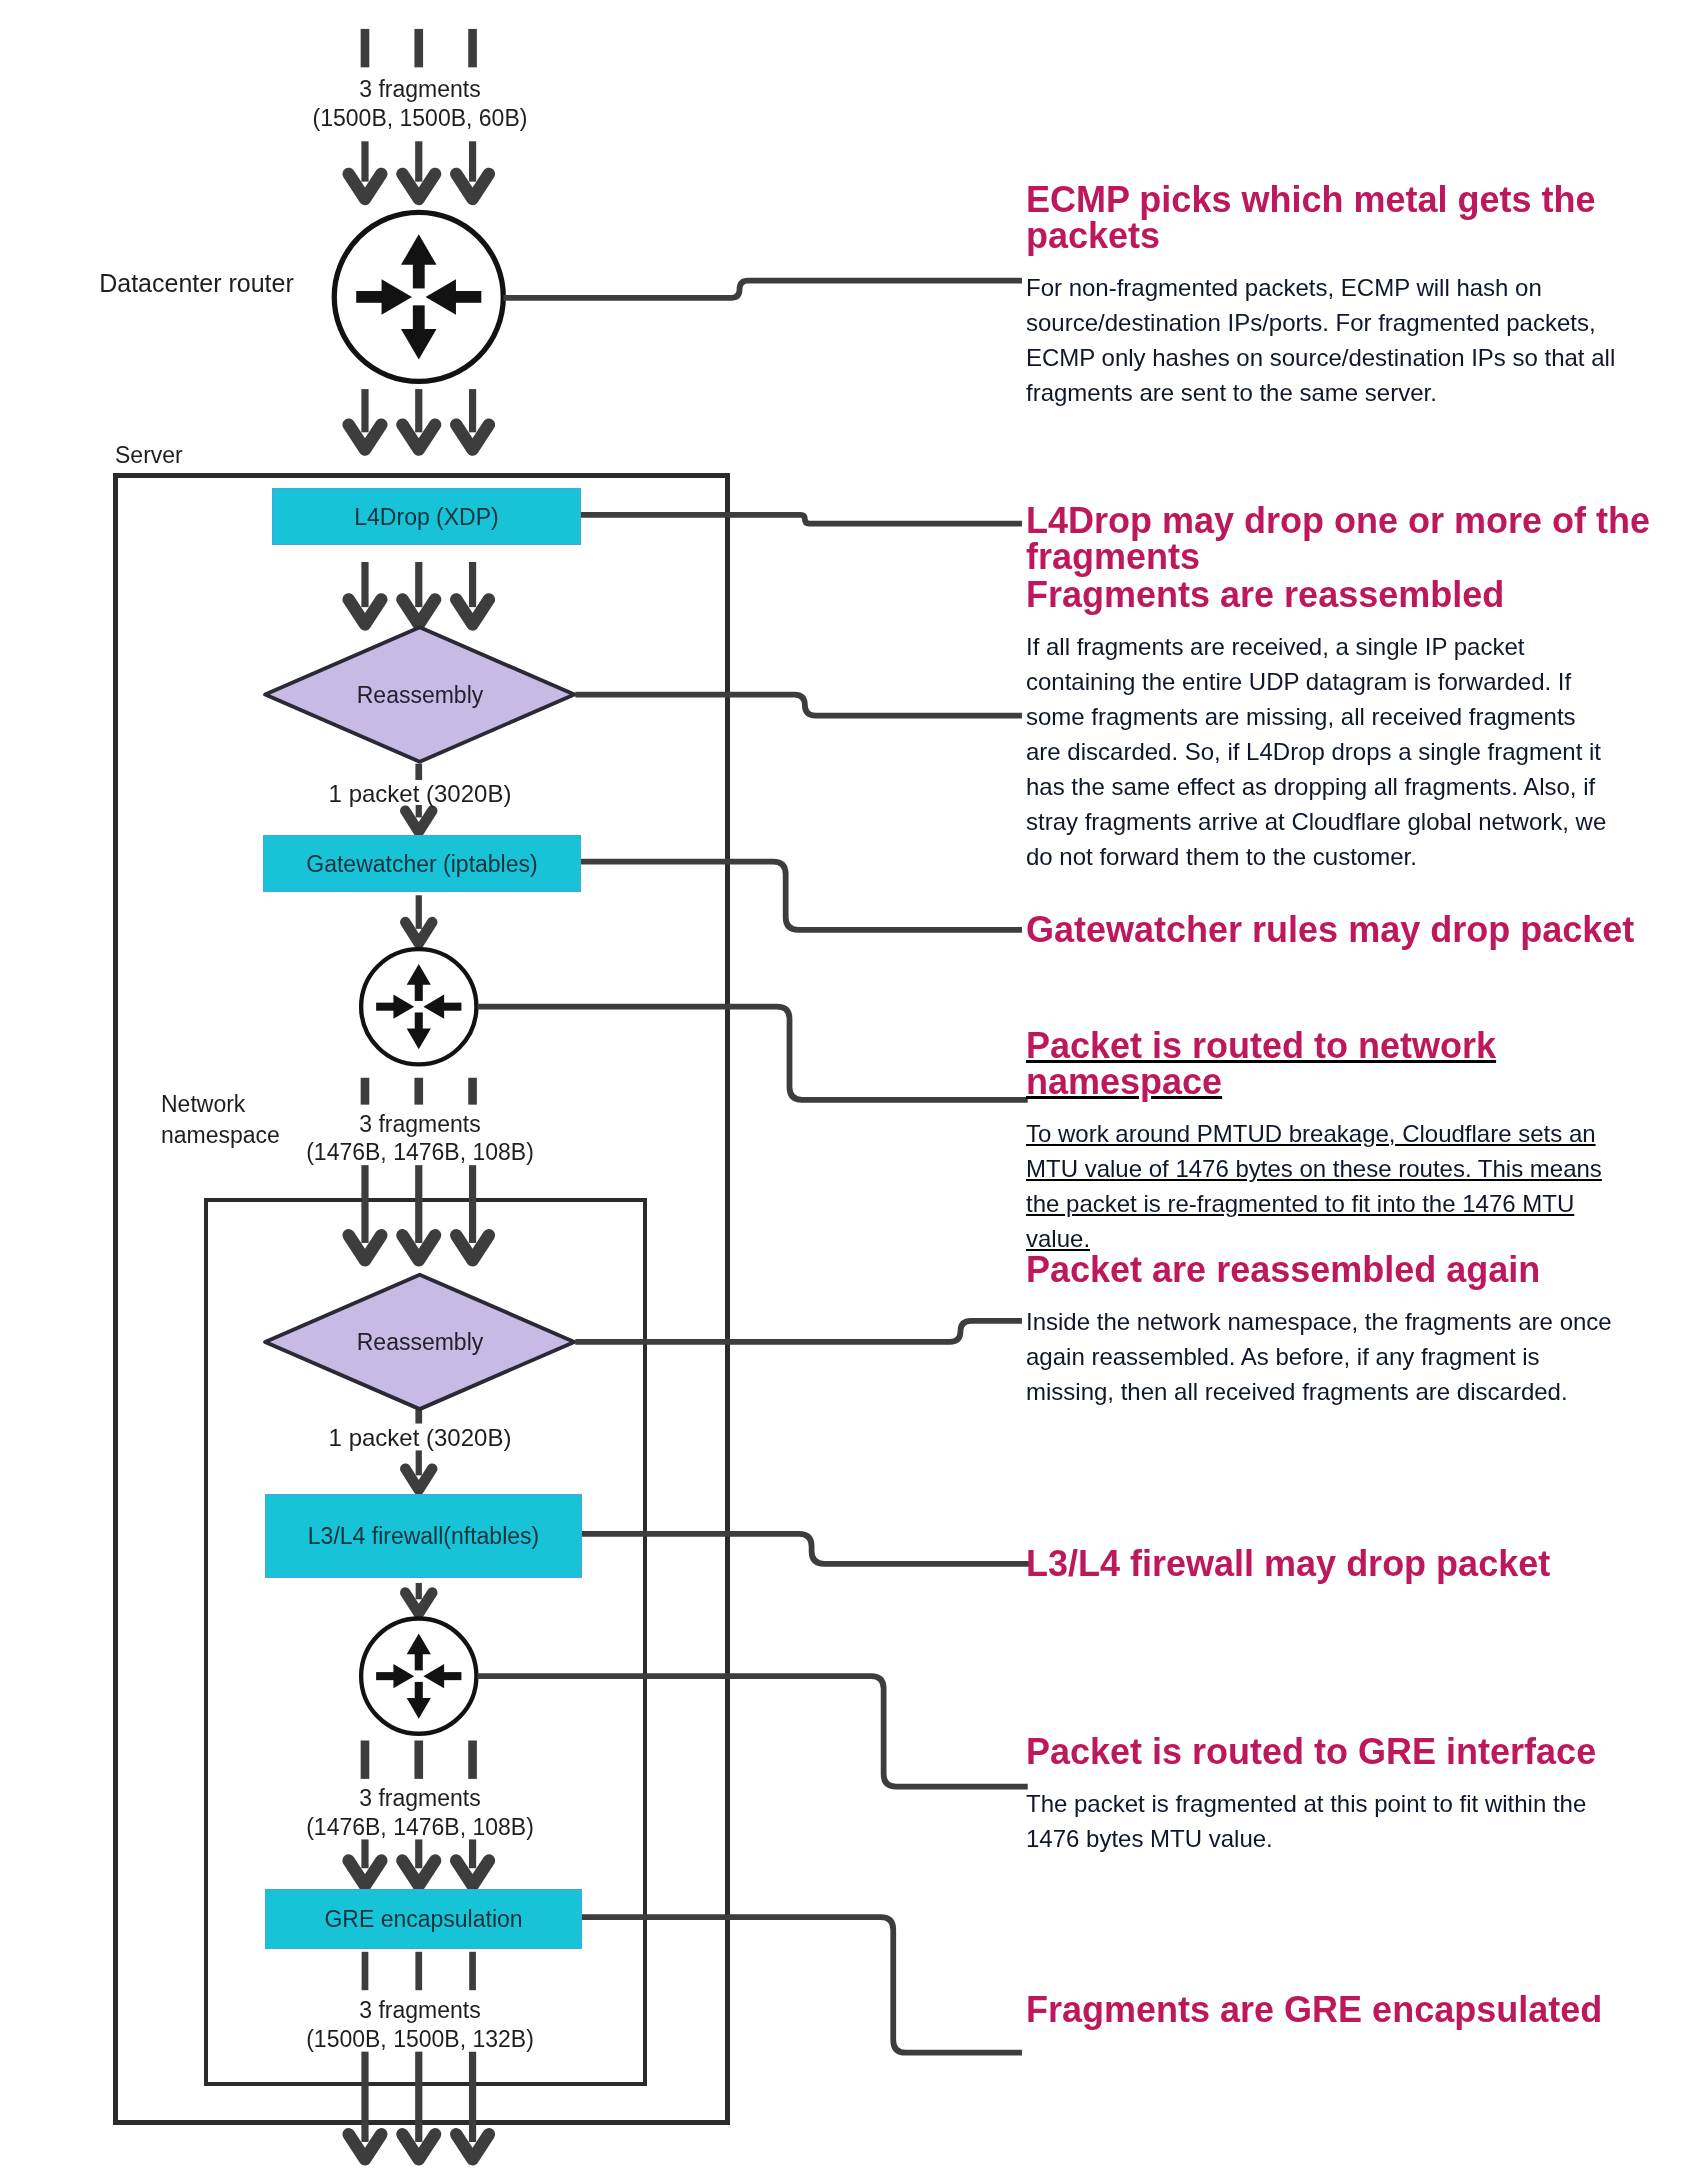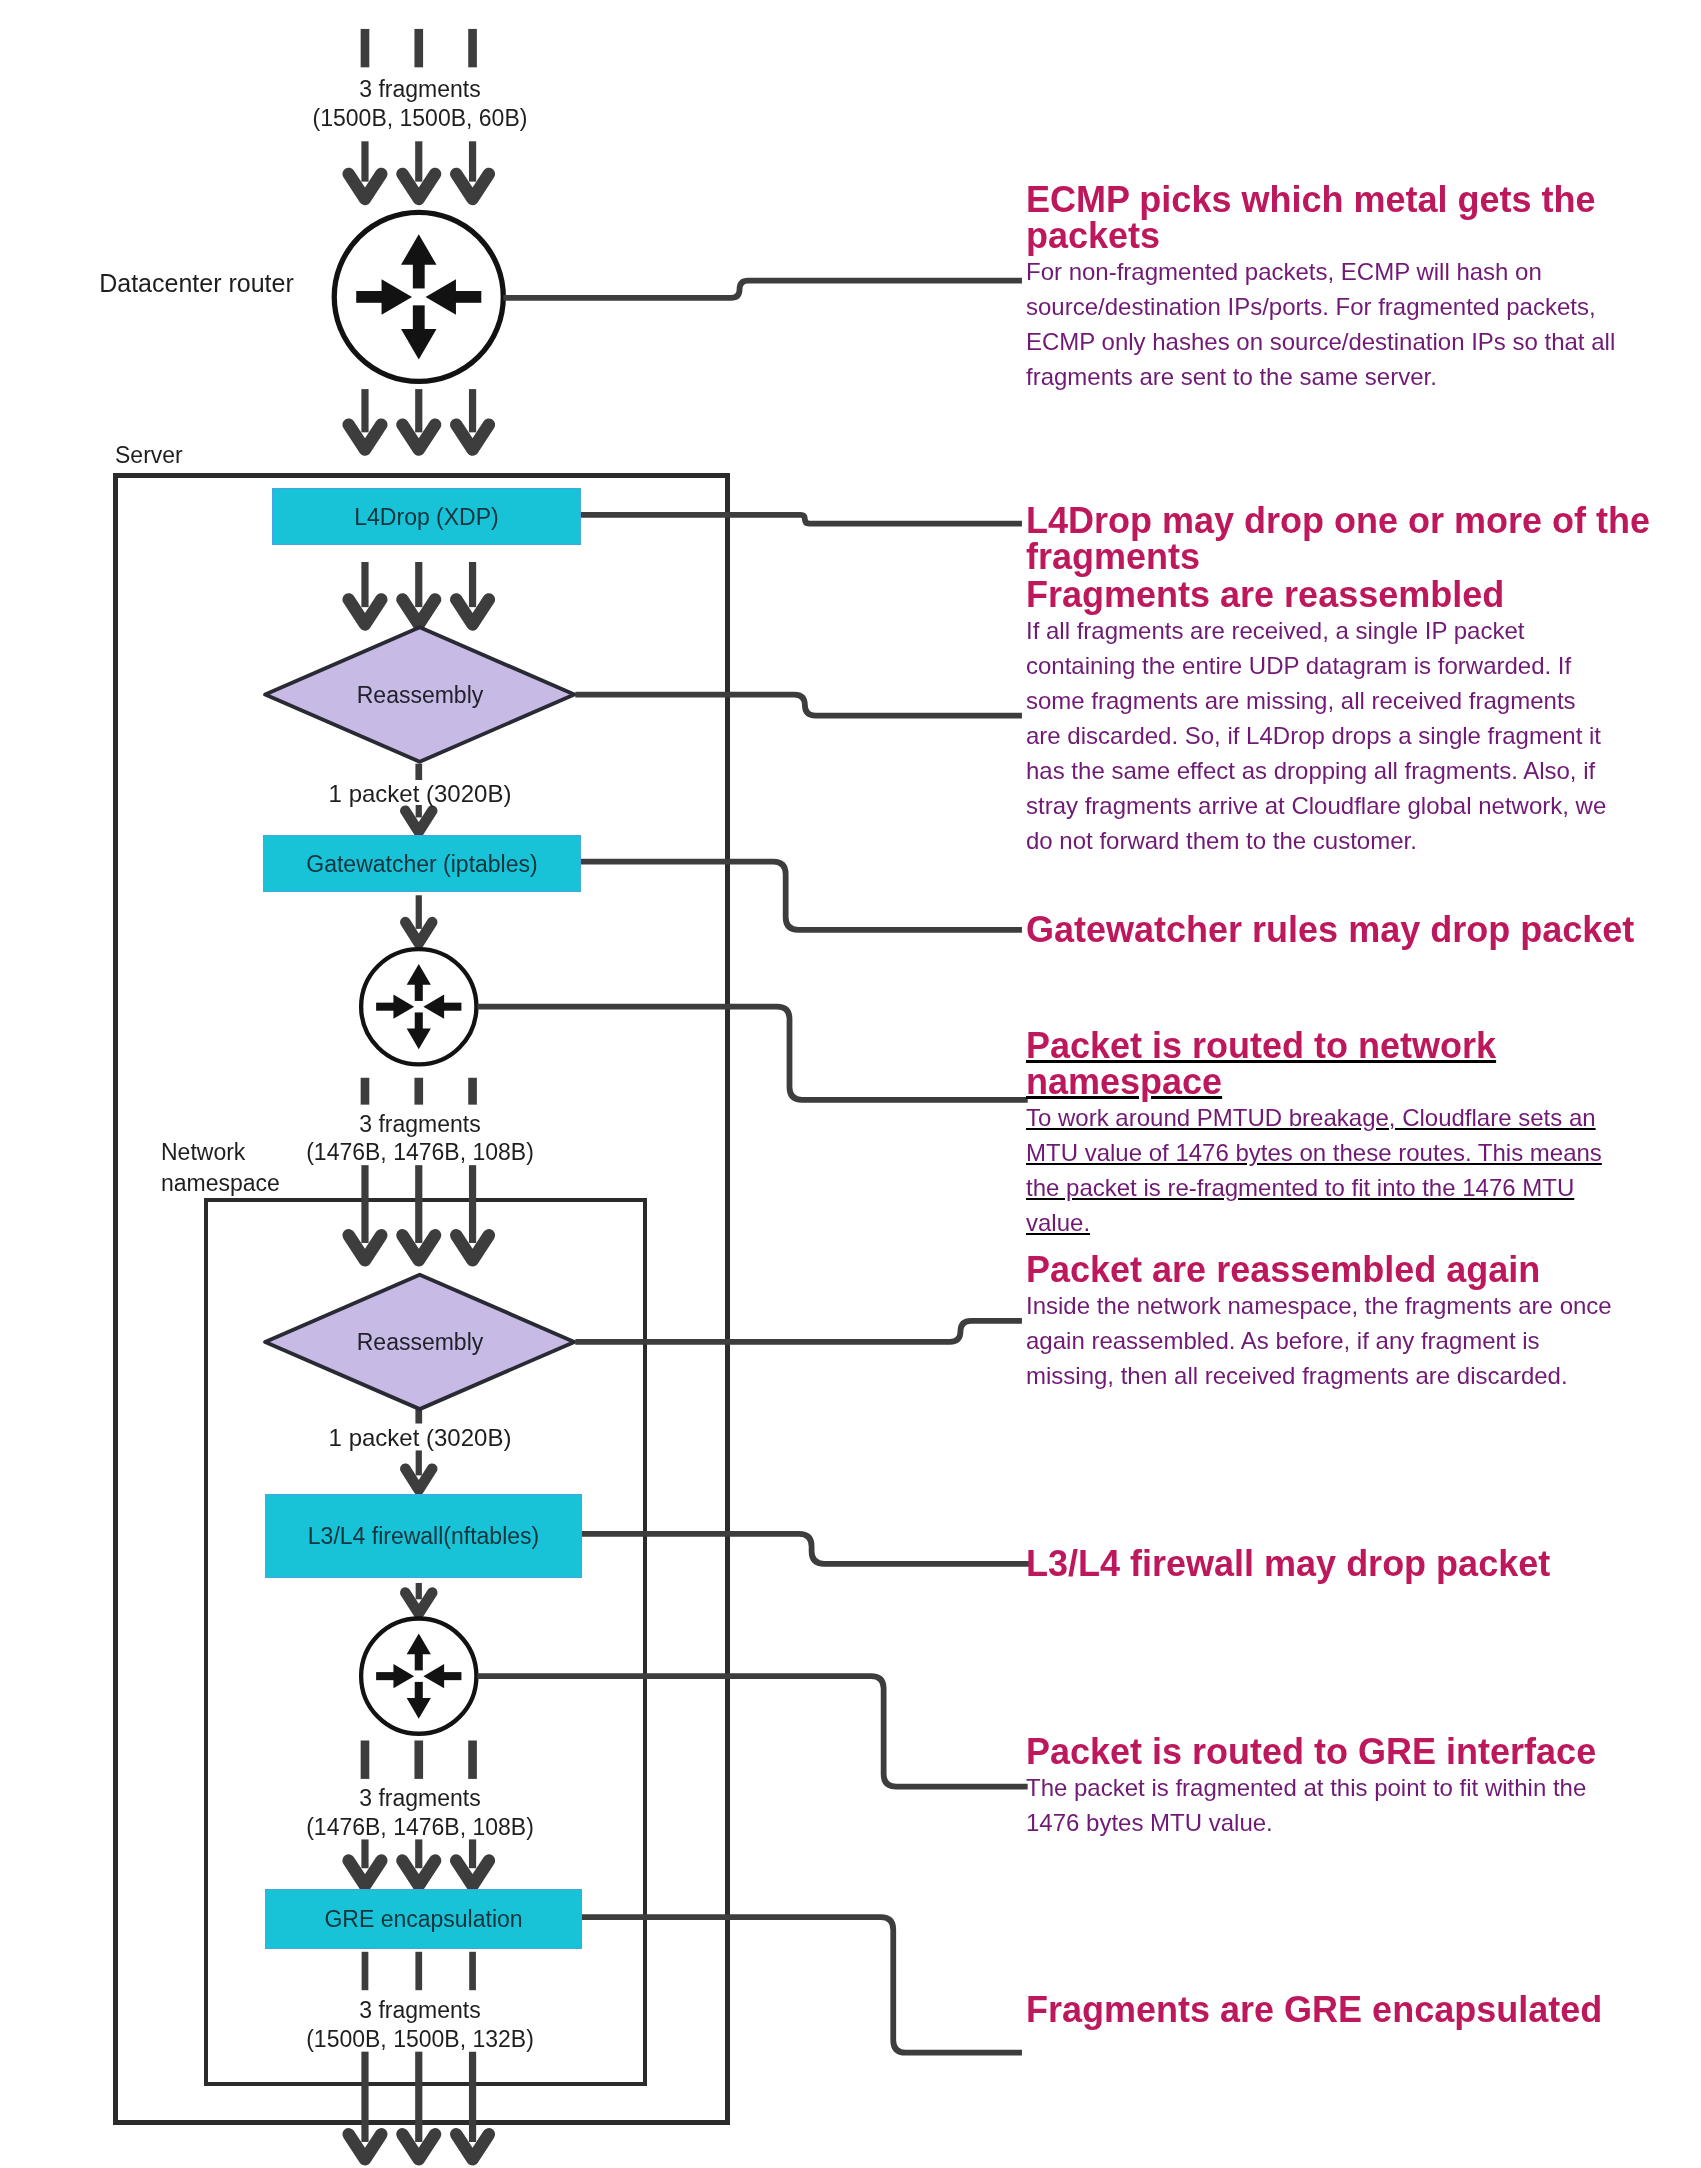--- a/index.html
+++ b/index.html
@@ -25,21 +25,21 @@
   }
   .caption.packet{font-size:24px;}
   .diamond-label{
     position:absolute;transform:translate(-50%,-50%);font-size:23px;color:#22222c;white-space:nowrap;
   }
   .side-label{
     position:absolute;font-size:25px;color:#1e1e1e;text-align:center;line-height:36px;
   }
   .ann{position:absolute;left:1026px;width:636px;}
   .ann-title{font-weight:bold;font-size:36px;color:#be185d;line-height:36px;}
-  .ann-body{font-size:24px;color:#701a75;line-height:35px;white-space:pre-line;margin-top:0px;}
+  .ann-body{font-size:24px;color:#0f172a;line-height:35px;white-space:pre-line;margin-top:16px;}
 </style>
 </head>
 <body>
 
 <div class="canvas">
 
   <div class="container-box" style="left:113px;top:473px;width:607px;height:1642px;"></div>
   <div class="container-box nn" style="left:204px;top:1198px;width:435px;height:880px;"></div>
 
   <svg class="layer" id="shapes" viewBox="0 0 1771 2257" xmlns="http://www.w3.org/2000/svg">
@@ -153,21 +153,21 @@
   </div>
   <div class="process-box" style="left:265px;top:1889px;width:315px;height:58px;">
     <span>GRE encapsulation</span>
   </div>
 
   <div class="diamond-label" style="left:420px;top:695px;">Reassembly</div>
   <div class="diamond-label" style="left:420px;top:1342px;">Reassembly</div>
 
   <div class="side-label" style="left:91px;top:265px;width:211px;">Datacenter router</div>
   <div class="container-label" style="left:115px;top:440px;">Server</div>
-  <div class="container-label" style="left:161px;top:1137px;width:187px;">Network namespace</div>
+  <div class="container-label" style="left:161px;top:1089px;width:187px;">Network namespace</div>
 
   <div class="caption" style="left:420px;top:76px;">3 fragments</div>
   <div class="caption" style="left:420px;top:105px;">(1500B, 1500B, 60B)</div>
   <div class="caption packet" style="left:420px;top:780px;">1 packet (3020B)</div>
   <div class="caption" style="left:420px;top:1111px;">3 fragments</div>
   <div class="caption" style="left:420px;top:1139px;">(1476B, 1476B, 108B)</div>
   <div class="caption packet" style="left:420px;top:1424px;">1 packet (3020B)</div>
   <div class="caption" style="left:420px;top:1785px;">3 fragments</div>
   <div class="caption" style="left:420px;top:1814px;">(1476B, 1476B, 108B)</div>
   <div class="caption" style="left:420px;top:1997px;">3 fragments</div>

